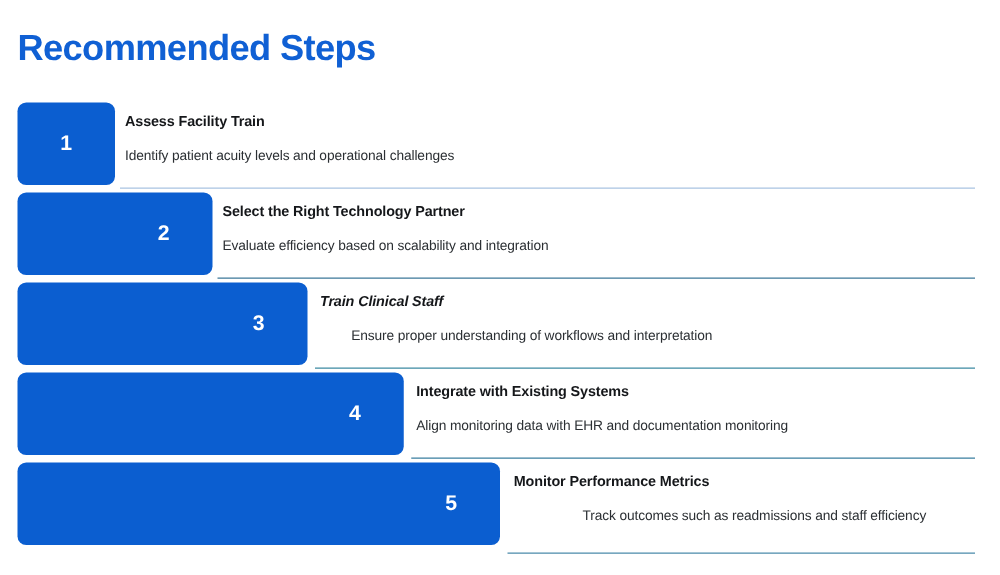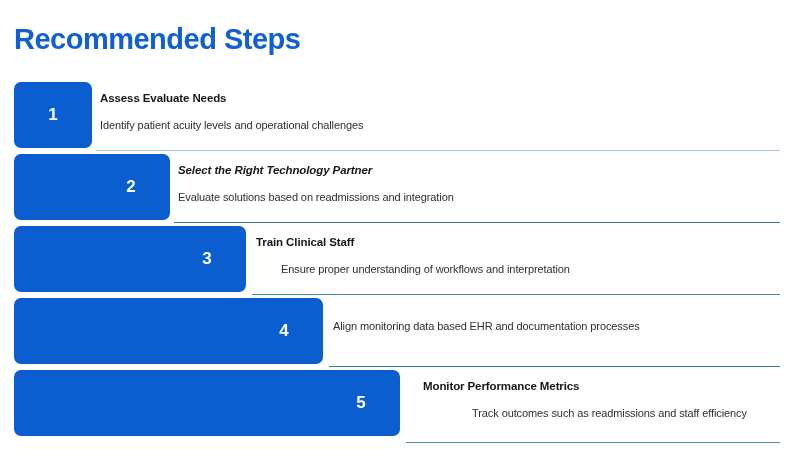--- a/index.html
+++ b/index.html
@@ -116,63 +116,64 @@
 
   <div class="title" style="color: rgb(16, 96, 212);">Recommended Steps</div>
 
   <div class="steps">
 
     <div class="step-row">
       <div class="bar" style="width: 78px; background: rgb(11, 94, 208);">
         <span class="bar-number" style="color: rgb(255, 255, 255);">1</span>
       </div>
       <div class="content" style="left: 100px; right: 20px;">
-        <div class="step-title" style="color: rgb(21, 23, 26);">Assess Evaluate Needs</div>
+        <div class="step-title" style="color: rgb(21, 23, 26);">Assess Facility Train</div>
         <div class="step-desc" style="color: rgb(43, 47, 51);">Identify patient acuity levels and operational challenges</div>
       </div>
       <div class="divider" style="left: 96px; background: rgb(169, 196, 226);"></div>
     </div>
 
     <div class="step-row">
       <div class="bar" style="width: 156px; background: rgb(11, 94, 208);">
         <span class="bar-number" style="color: rgb(255, 255, 255);">2</span>
       </div>
       <div class="content" style="left: 178px; right: 20px;">
-        <div class="step-title" style="color: rgb(21, 23, 26); font-style: italic;">Select the Right Technology Partner</div>
-        <div class="step-desc" style="color: rgb(43, 47, 51);">Evaluate solutions based on readmissions and integration</div>
+        <div class="step-title" style="color: rgb(21, 23, 26);">Select the Right Technology Partner</div>
+        <div class="step-desc" style="color: rgb(43, 47, 51);">Evaluate efficiency based on scalability and integration</div>
       </div>
       <div class="divider" style="left: 174px; background: rgb(61, 120, 153);"></div>
     </div>
 
     <div class="step-row">
       <div class="bar" style="width: 232px; background: rgb(11, 94, 208);">
         <span class="bar-number" style="color: rgb(255, 255, 255);">3</span>
       </div>
       <div class="content" style="left: 256px; right: 20px;">
-        <div class="step-title" style="color: rgb(21, 23, 26);">Train Clinical Staff</div>
+        <div class="step-title" style="color: rgb(21, 23, 26); font-style: italic;">Train Clinical Staff</div>
         <div class="step-desc" style="color: rgb(43, 47, 51); margin-left: 25px;">Ensure proper understanding of workflows and interpretation</div>
       </div>
       <div class="divider" style="left: 252px; background: rgb(61, 138, 162);"></div>
     </div>
 
     <div class="step-row">
       <div class="bar" style="width: 309px; background: rgb(11, 94, 208);">
         <span class="bar-number" style="color: rgb(255, 255, 255);">4</span>
       </div>
       <div class="content" style="left: 333px; right: 20px;">
-        <div class="step-desc" style="color: rgb(43, 47, 51);">Align monitoring data based EHR and documentation processes</div>
+        <div class="step-title" style="color: rgb(21, 23, 26);">Integrate with Existing Systems</div>
+        <div class="step-desc" style="color: rgb(43, 47, 51);">Align monitoring data with EHR and documentation monitoring</div>
       </div>
       <div class="divider" style="left: 329px; background: rgb(58, 127, 160);"></div>
     </div>
 
     <div class="step-row last">
       <div class="bar" style="width: 386px; background: rgb(11, 94, 208);">
         <span class="bar-number" style="color: rgb(255, 255, 255);">5</span>
       </div>
-      <div class="content" style="left: 411px; right: 4px; margin-left: 12px;">
+      <div class="content" style="left: 411px; right: 4px;">
         <div class="step-title" style="color: rgb(21, 23, 26);">Monitor Performance Metrics</div>
         <div class="step-desc" style="color: rgb(43, 47, 51); text-align: center;">Track outcomes such as readmissions and staff efficiency</div>
       </div>
       <div class="divider" style="left: 406px; background: rgb(75, 139, 171);"></div>
     </div>
 
   </div>
 </div>
 
 </body></html>

